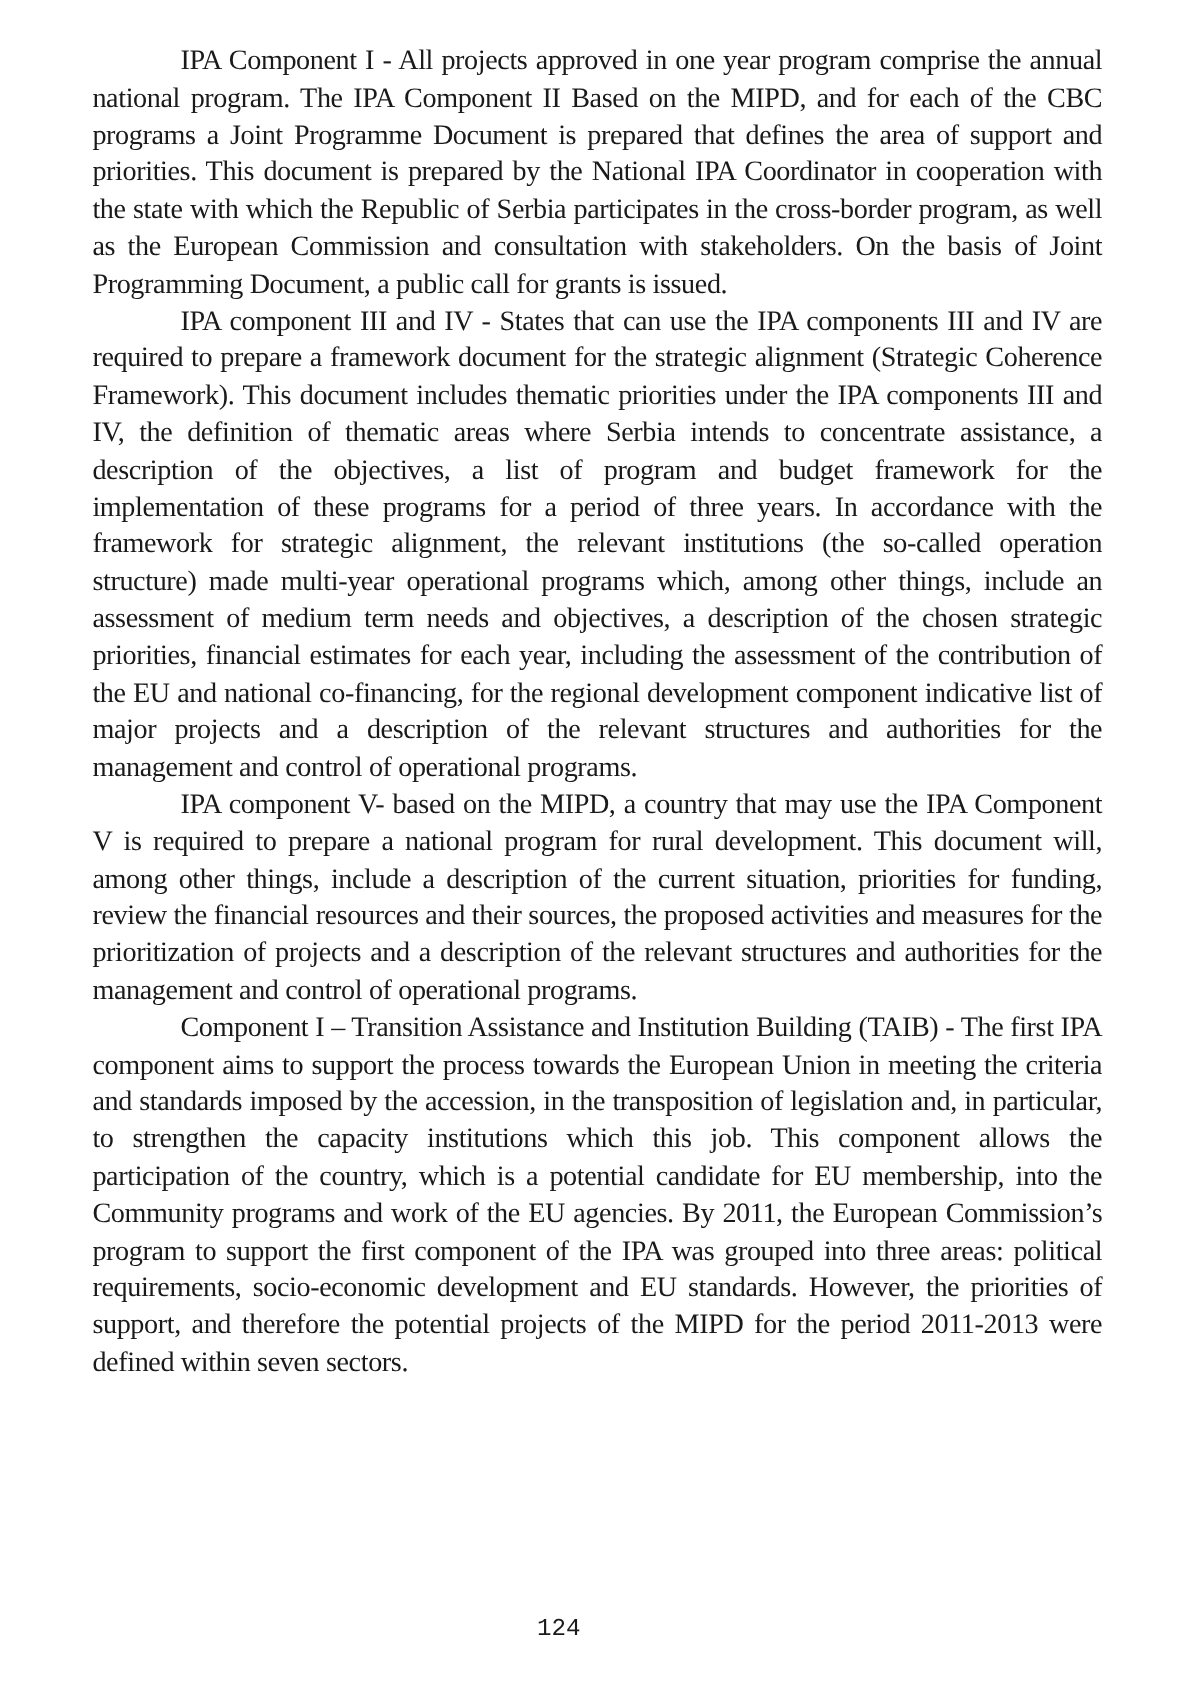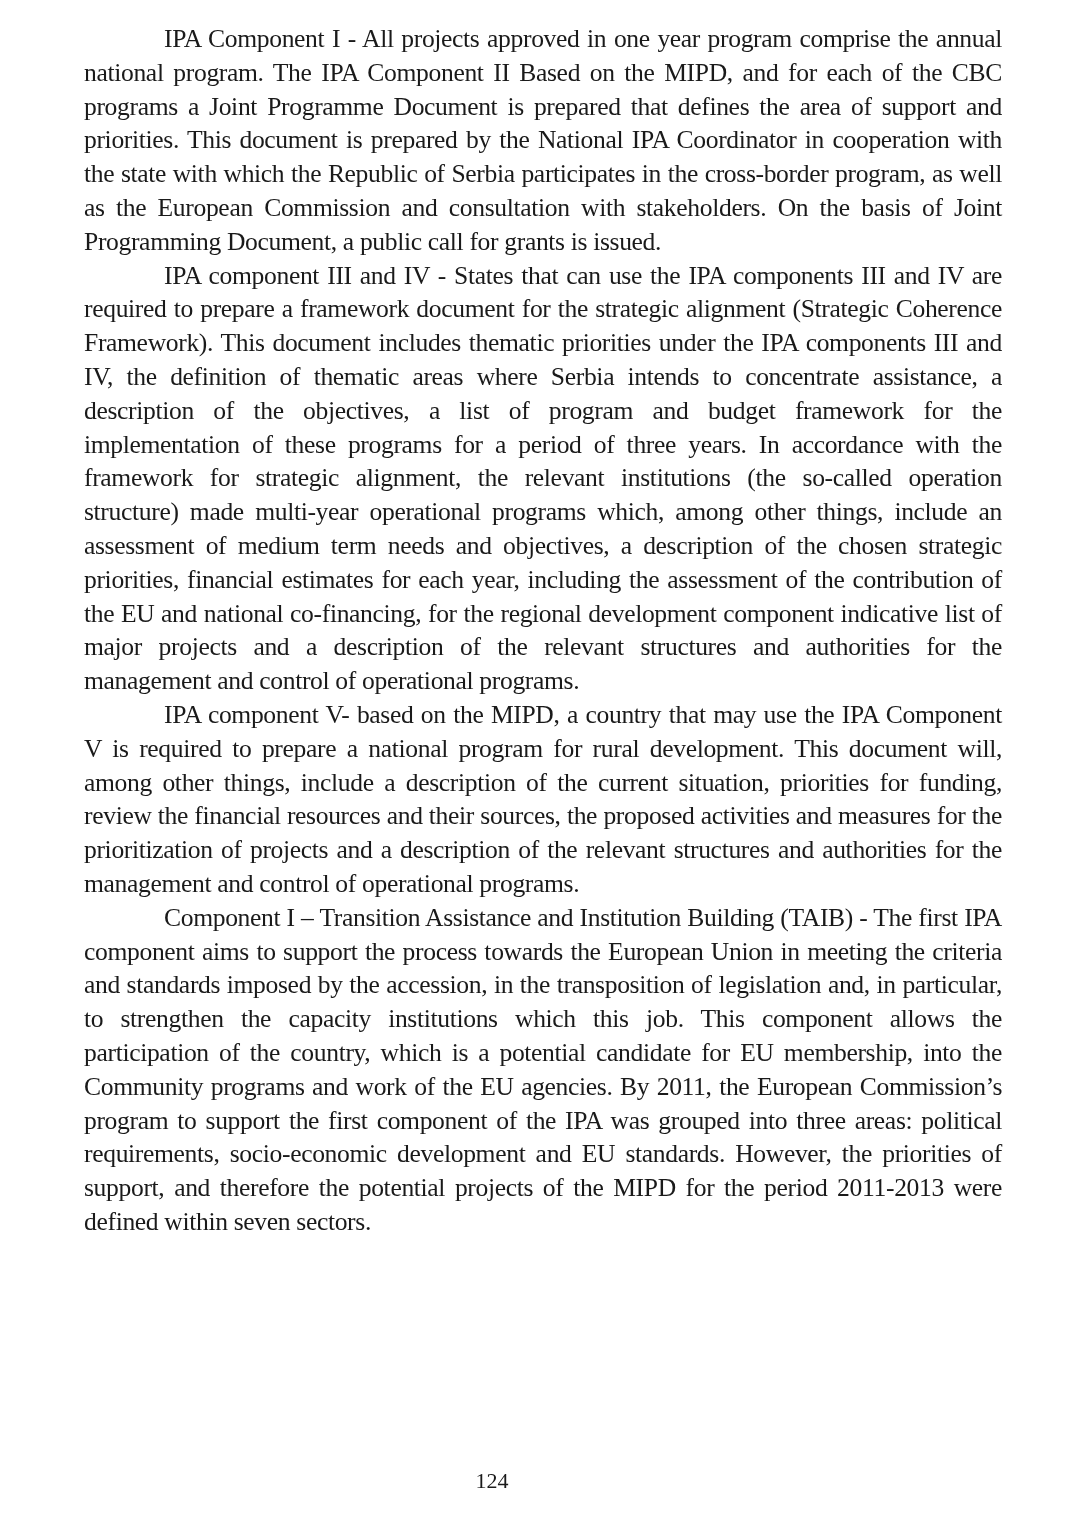--- a/index.html
+++ b/index.html
@@ -11,40 +11,40 @@
     width: 1080px;
     height: 1530px;
     position: relative;
     overflow: hidden;
     font-family: "Liberation Serif", "DejaVu Serif", serif;
     color: #1a1a1a;
   }
   .page {
     position: absolute;
     left: 84px;
-    top: 22px;
+    top: 38px;
     width: 918px;
   }
   .para {
     margin: 0;
     font-size: 25.6px;
     line-height: 33.8px;
     text-align: justify;
     text-indent: 80px;
     letter-spacing: -0.35px;
     word-spacing: 0px;
   }
   .page-number {
     position: absolute;
-    left: 0;
+    left: 16px;
     width: 984px;
     top: 1468px;
     text-align: center;
     font-size: 22px;
-    font-family: Liberation Serif, serif;
+    font-family: Liberation Mono, monospace;
     color: #1a1a1a;
   }
 </style>
 </head>
 <body>
 
 <div class="page">
   <p class="para">IPA Component I - All projects approved in one year program comprise the annual national program. The IPA Component II Based on the MIPD, and for each of the CBC programs a Joint Programme Document is prepared that defines the area of  support and priorities. This document is prepared by the National IPA Coordinator in cooperation with the state with which the Republic of Serbia participates in the cross-border program, as well as the European Commission and consultation with stakeholders. On the basis of Joint Programming Document, a public call for grants is issued.</p>
   <p class="para">IPA component III and IV - States that can use the IPA components III and IV are required to prepare a framework document for the strategic alignment (Strategic Coherence Framework). This document includes thematic priorities under the IPA components III and IV, the definition of thematic areas where Serbia intends to concentrate assistance, a description of the objectives, a list of program and budget framework for the implementation of these programs for a period of three years. In accordance with the framework for strategic alignment, the relevant institutions (the so-called operation structure) made multi-year operational programs which, among other things, include an assessment of medium term needs and objectives, a description of the chosen strategic priorities, financial estimates for each year, including the assessment of the contribution of the EU and national co-financing, for the regional development component indicative list of major projects and a description of the relevant structures and authorities for the management and control of operational programs.</p>
   <p class="para">IPA component V- based on the MIPD, a country that may use the IPA Component V is required to prepare a national program for rural development. This document will, among other things, include a description of the current situation, priorities for funding, review the financial resources and their sources, the proposed activities and measures for the prioritization of projects and a description of the relevant structures and authorities for the management and control of operational programs.</p>

